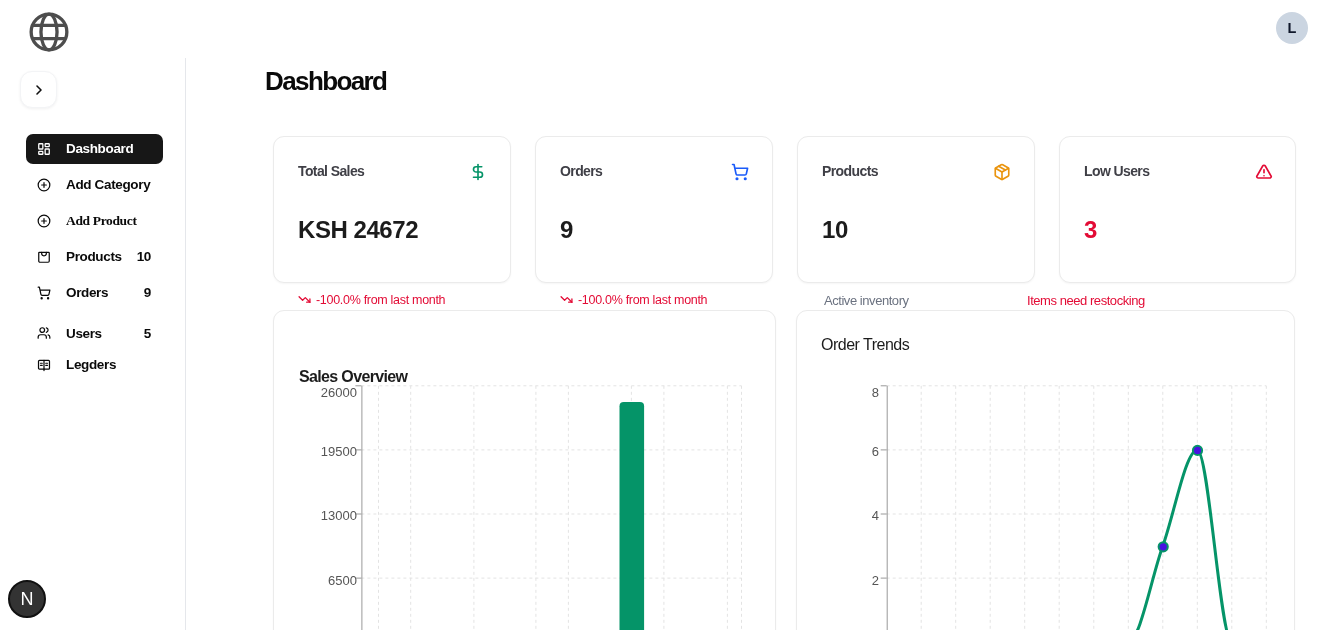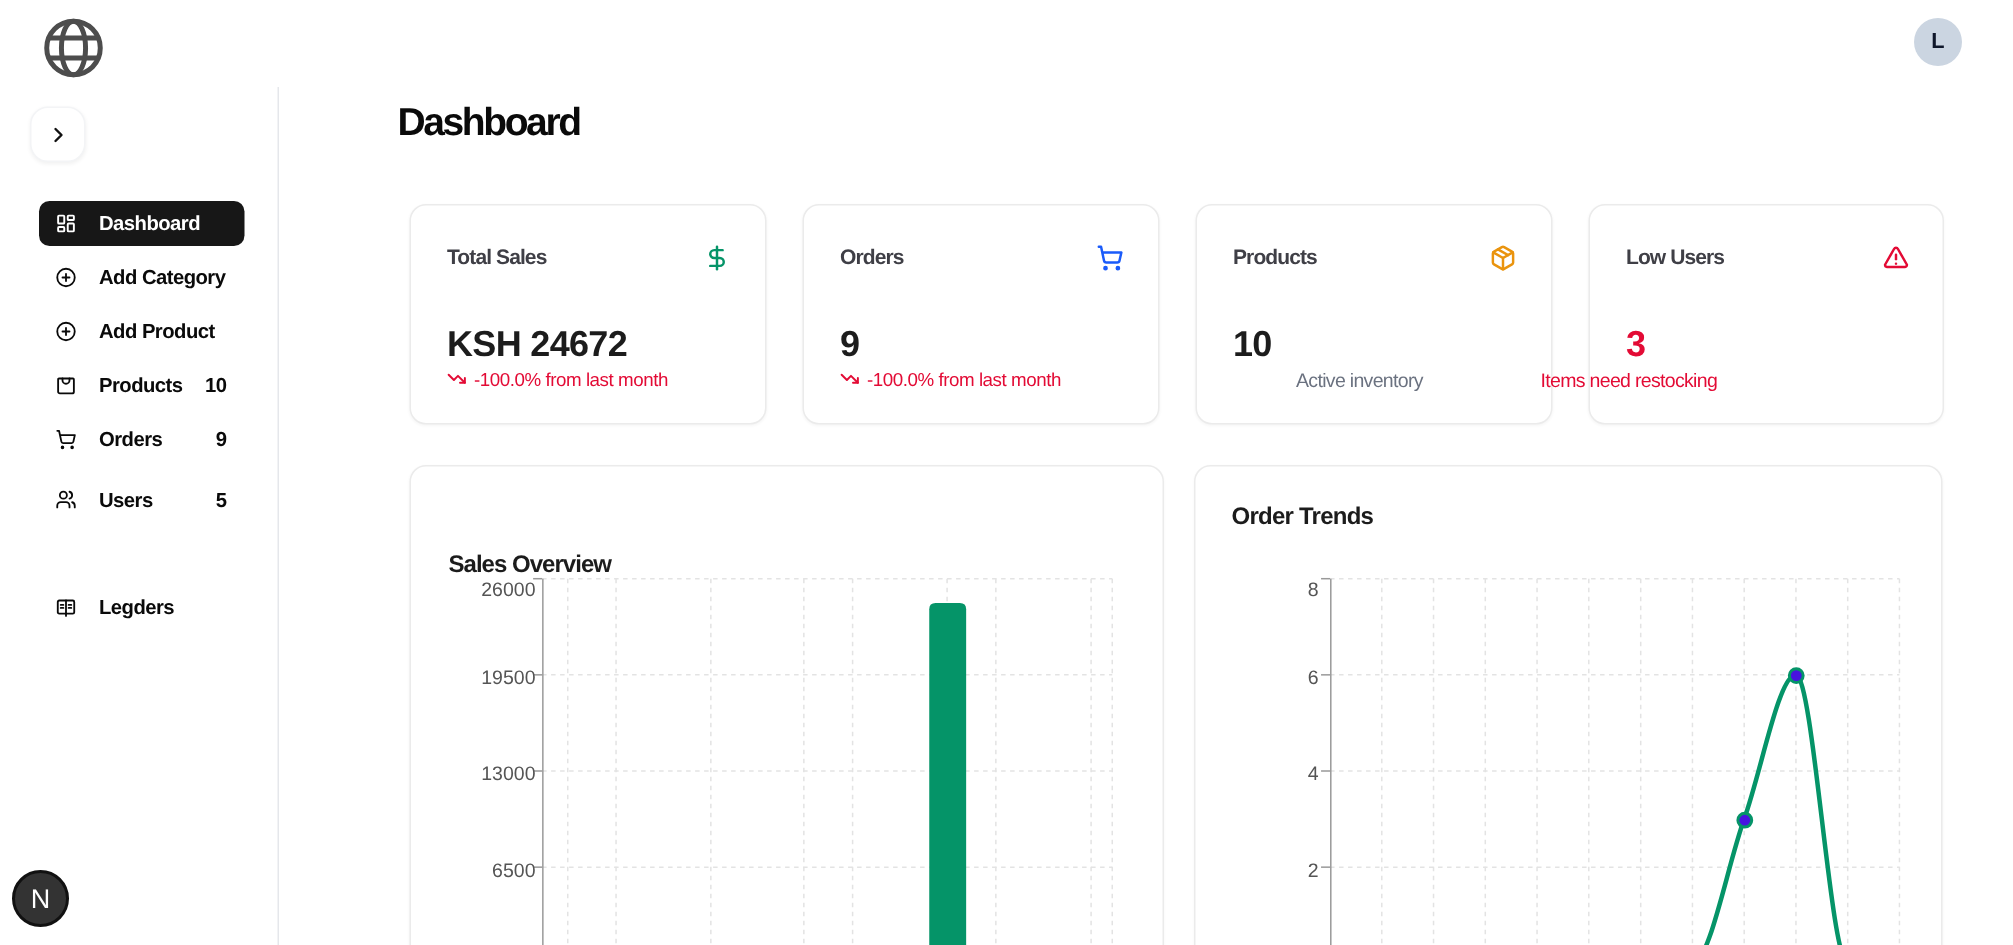--- a/index.html
+++ b/index.html
@@ -3,21 +3,21 @@
 <meta charset="utf-8">
 <style>
 * { margin:0; padding:0; box-sizing:border-box; }
 html,body { width:1342px; height:630px; overflow:hidden; background:#fff;
   font-family:"Liberation Sans",sans-serif; position:relative; }
 .abs { position:absolute; }
 .card { position:absolute; background:#fff; border:1px solid #ebebeb; border-radius:11px;
   box-shadow:0 1px 2px rgba(0,0,0,0.04); }
 .stat-title { font-size:14px; font-weight:700; color:#3f3f46; letter-spacing:-0.6px;text-align:center; }
 .stat-num { font-size:24px; font-weight:700; color:#1c1c1c; letter-spacing:-0.45px; line-height:1;text-align:center; }
-.stat-sub { font-size:13px; color:#6b7280; letter-spacing:-0.45px; }
+.stat-sub { font-size:13px; color:#6b7280; letter-spacing:-0.45px;margin-top:47px; }
 .red { color:#e30b35; }
 .menu-item { position:absolute; left:26px; width:137px; height:30px; display:flex;
   align-items:center; font-size:13.5px; font-weight:700; color:#0a0a0a; letter-spacing:-0.35px; }
 .menu-item svg { margin-left:11px; margin-right:15px; flex:0 0 auto; }
 .menu-count { position:absolute; right:12px; font-weight:700; }
 </style>
 </head>
 <body>
 
 <svg class="abs" style="left:27.7px;top:11px" width="42" height="42" viewBox="0 0 24 24" fill="none" stroke="#4d4d4d" stroke-width="1.9">
@@ -51,21 +51,21 @@
 </div>
 
 <div class="menu-item" style="top:169.5px;">
   <svg width="14" height="14" viewBox="0 0 24 24" fill="none" stroke="#0a0a0a" stroke-width="2.1" stroke-linecap="round" stroke-linejoin="round">
     <circle cx="12" cy="12" r="10"></circle>
       <path d="M8 12h8"></path>
       <path d="M12 8v8"></path>
   </svg>Add Category
 </div>
 
-<div class="menu-item" style="top:205.5px;">
+<div class="menu-item" style="top:205.5px;font-family:Liberation Serif, serif;">
   <svg width="14" height="14" viewBox="0 0 24 24" fill="none" stroke="#0a0a0a" stroke-width="2.1" stroke-linecap="round" stroke-linejoin="round">
     <circle cx="12" cy="12" r="10"></circle>
       <path d="M8 12h8"></path>
       <path d="M12 8v8"></path>
   </svg>Add Product
 </div>
 
 <div class="menu-item" style="top:241.5px;">
   <svg width="14" height="14" viewBox="0 0 24 24" fill="none" stroke="#0a0a0a" stroke-width="2.1" stroke-linecap="round" stroke-linejoin="round">
     <path d="M4 4h16a1 1 0 0 1 1 1v14a2 2 0 0 1-2 2H5a2 2 0 0 1-2-2V5a1 1 0 0 1 1-1Z"></path>
@@ -83,21 +83,21 @@
 
 <div class="menu-item" style="top:318px;">
   <svg width="14" height="14" viewBox="0 0 24 24" fill="none" stroke="#0a0a0a" stroke-width="2.1" stroke-linecap="round" stroke-linejoin="round">
     <path d="M16 21v-2a4 4 0 0 0-4-4H6a4 4 0 0 0-4 4v2"></path>
       <circle cx="9" cy="7" r="4"></circle>
     <path d="M22 21v-2a4 4 0 0 0-3-3.87"></path>
       <path d="M16 3.13a4 4 0 0 1 0 7.75"></path>
   </svg>Users<span class="menu-count">5</span>
 </div>
 
-<div class="menu-item" style="top:349.5px;margin-top:40px;">
+<div class="menu-item" style="top:349.5px;">
   <svg width="14" height="14" viewBox="0 0 24 24" fill="none" stroke="#0a0a0a" stroke-width="2.1" stroke-linecap="round" stroke-linejoin="round">
     <rect x="2.6" y="4" width="18.8" height="15" rx="1.6"></rect>
     <path d="M12 4v15"></path>
       <path d="M12 19v2.6"></path>
     <path d="M6 9h3"></path>
       <path d="M6 12.5h3"></path>
       <path d="M15 9h3"></path>
       <path d="M15 12.5h3"></path>
   </svg>Legders
 </div>
@@ -141,35 +141,35 @@
 </div>
 
 <div class="abs stat-title" style="left:822px;top:163px;">Products</div>
 <svg class="abs" style="left:992.5px;top:162.5px" width="18" height="18" viewBox="0 0 24 24" fill="none" stroke="#ea940e" stroke-width="2.2" stroke-linecap="round" stroke-linejoin="round">
   <path d="m7.5 4.27 9 5.15"></path>
   <path d="M21 8a2 2 0 0 0-1-1.73l-7-4a2 2 0 0 0-2 0l-7 4A2 2 0 0 0 3 8v8a2 2 0 0 0 1 1.73l7 4a2 2 0 0 0 2 0l7-4A2 2 0 0 0 21 16Z"></path>
   <path d="m3.3 7 8.7 5 8.7-5"></path>
     <path d="M12 22V12"></path>
 </svg>
 <div class="abs stat-num" style="left:822px;top:218px;">10</div>
-<div class="abs stat-sub" style="left:864px;top:246px;text-align:center;">Active inventory</div>
+<div class="abs stat-sub" style="left:824px;top:246px;text-align:center;">Active inventory</div>
 
 <div class="abs stat-title" style="left:1084px;top:163px;">Low Users</div>
 <svg class="abs" style="left:1254.5px;top:162.5px" width="18" height="18" viewBox="0 0 24 24" fill="none" stroke="#e30b35" stroke-width="2.2" stroke-linecap="round" stroke-linejoin="round">
   <path d="m21.73 18-8-14a2 2 0 0 0-3.48 0l-8 14A2 2 0 0 0 4 20h16a2 2 0 0 0 1.73-2Z"></path>
   <path d="M12 9v4"></path>
     <path d="M12 17h.01"></path>
 </svg>
 <div class="abs stat-num red" style="left:1084px;top:218px;">3</div>
 <div class="abs stat-sub red" style="left:1027px;top:246px;">Items need restocking</div>
 
 <div class="card" style="left:273px;top:310px;width:503px;height:360px;"></div>
 <div class="card" style="left:796px;top:310px;width:499px;height:360px;"></div>
 <div class="abs" style="left:299px;top:337px;font-size:16px;font-weight:700;color:#1c1c1c;letter-spacing:-0.65px;line-height:1;margin-top:32px;">Sales Overview</div>
-<div class="abs" style="left:821px;top:337px;font-size:16px;font-weight:700;color:#1c1c1c;letter-spacing:-0.5px;line-height:1;">Order Trends</div>
+<div class="abs" style="left:821px;top:337px;font-size:16px;font-weight:400;color:#1c1c1c;letter-spacing:-0.5px;line-height:1;">Order Trends</div>
 
 <svg class="abs" style="left:0;top:0" width="1342" height="630" viewBox="0 0 1342 630">
 
   <g stroke="#e3e3e3" stroke-dasharray="3 3" fill="none">
     <line x1="361.4" y1="385.8" x2="741.5" y2="385.8"></line>
     <line x1="361.4" y1="449.9" x2="741.5" y2="449.9"></line>
     <line x1="361.4" y1="514.0" x2="741.5" y2="514.0"></line>
     <line x1="361.4" y1="578.1" x2="741.5" y2="578.1"></line>
     <line x1="378.5" y1="385.8" x2="378.5" y2="630"></line>
     <line x1="410.7" y1="385.8" x2="410.7" y2="630"></line>

